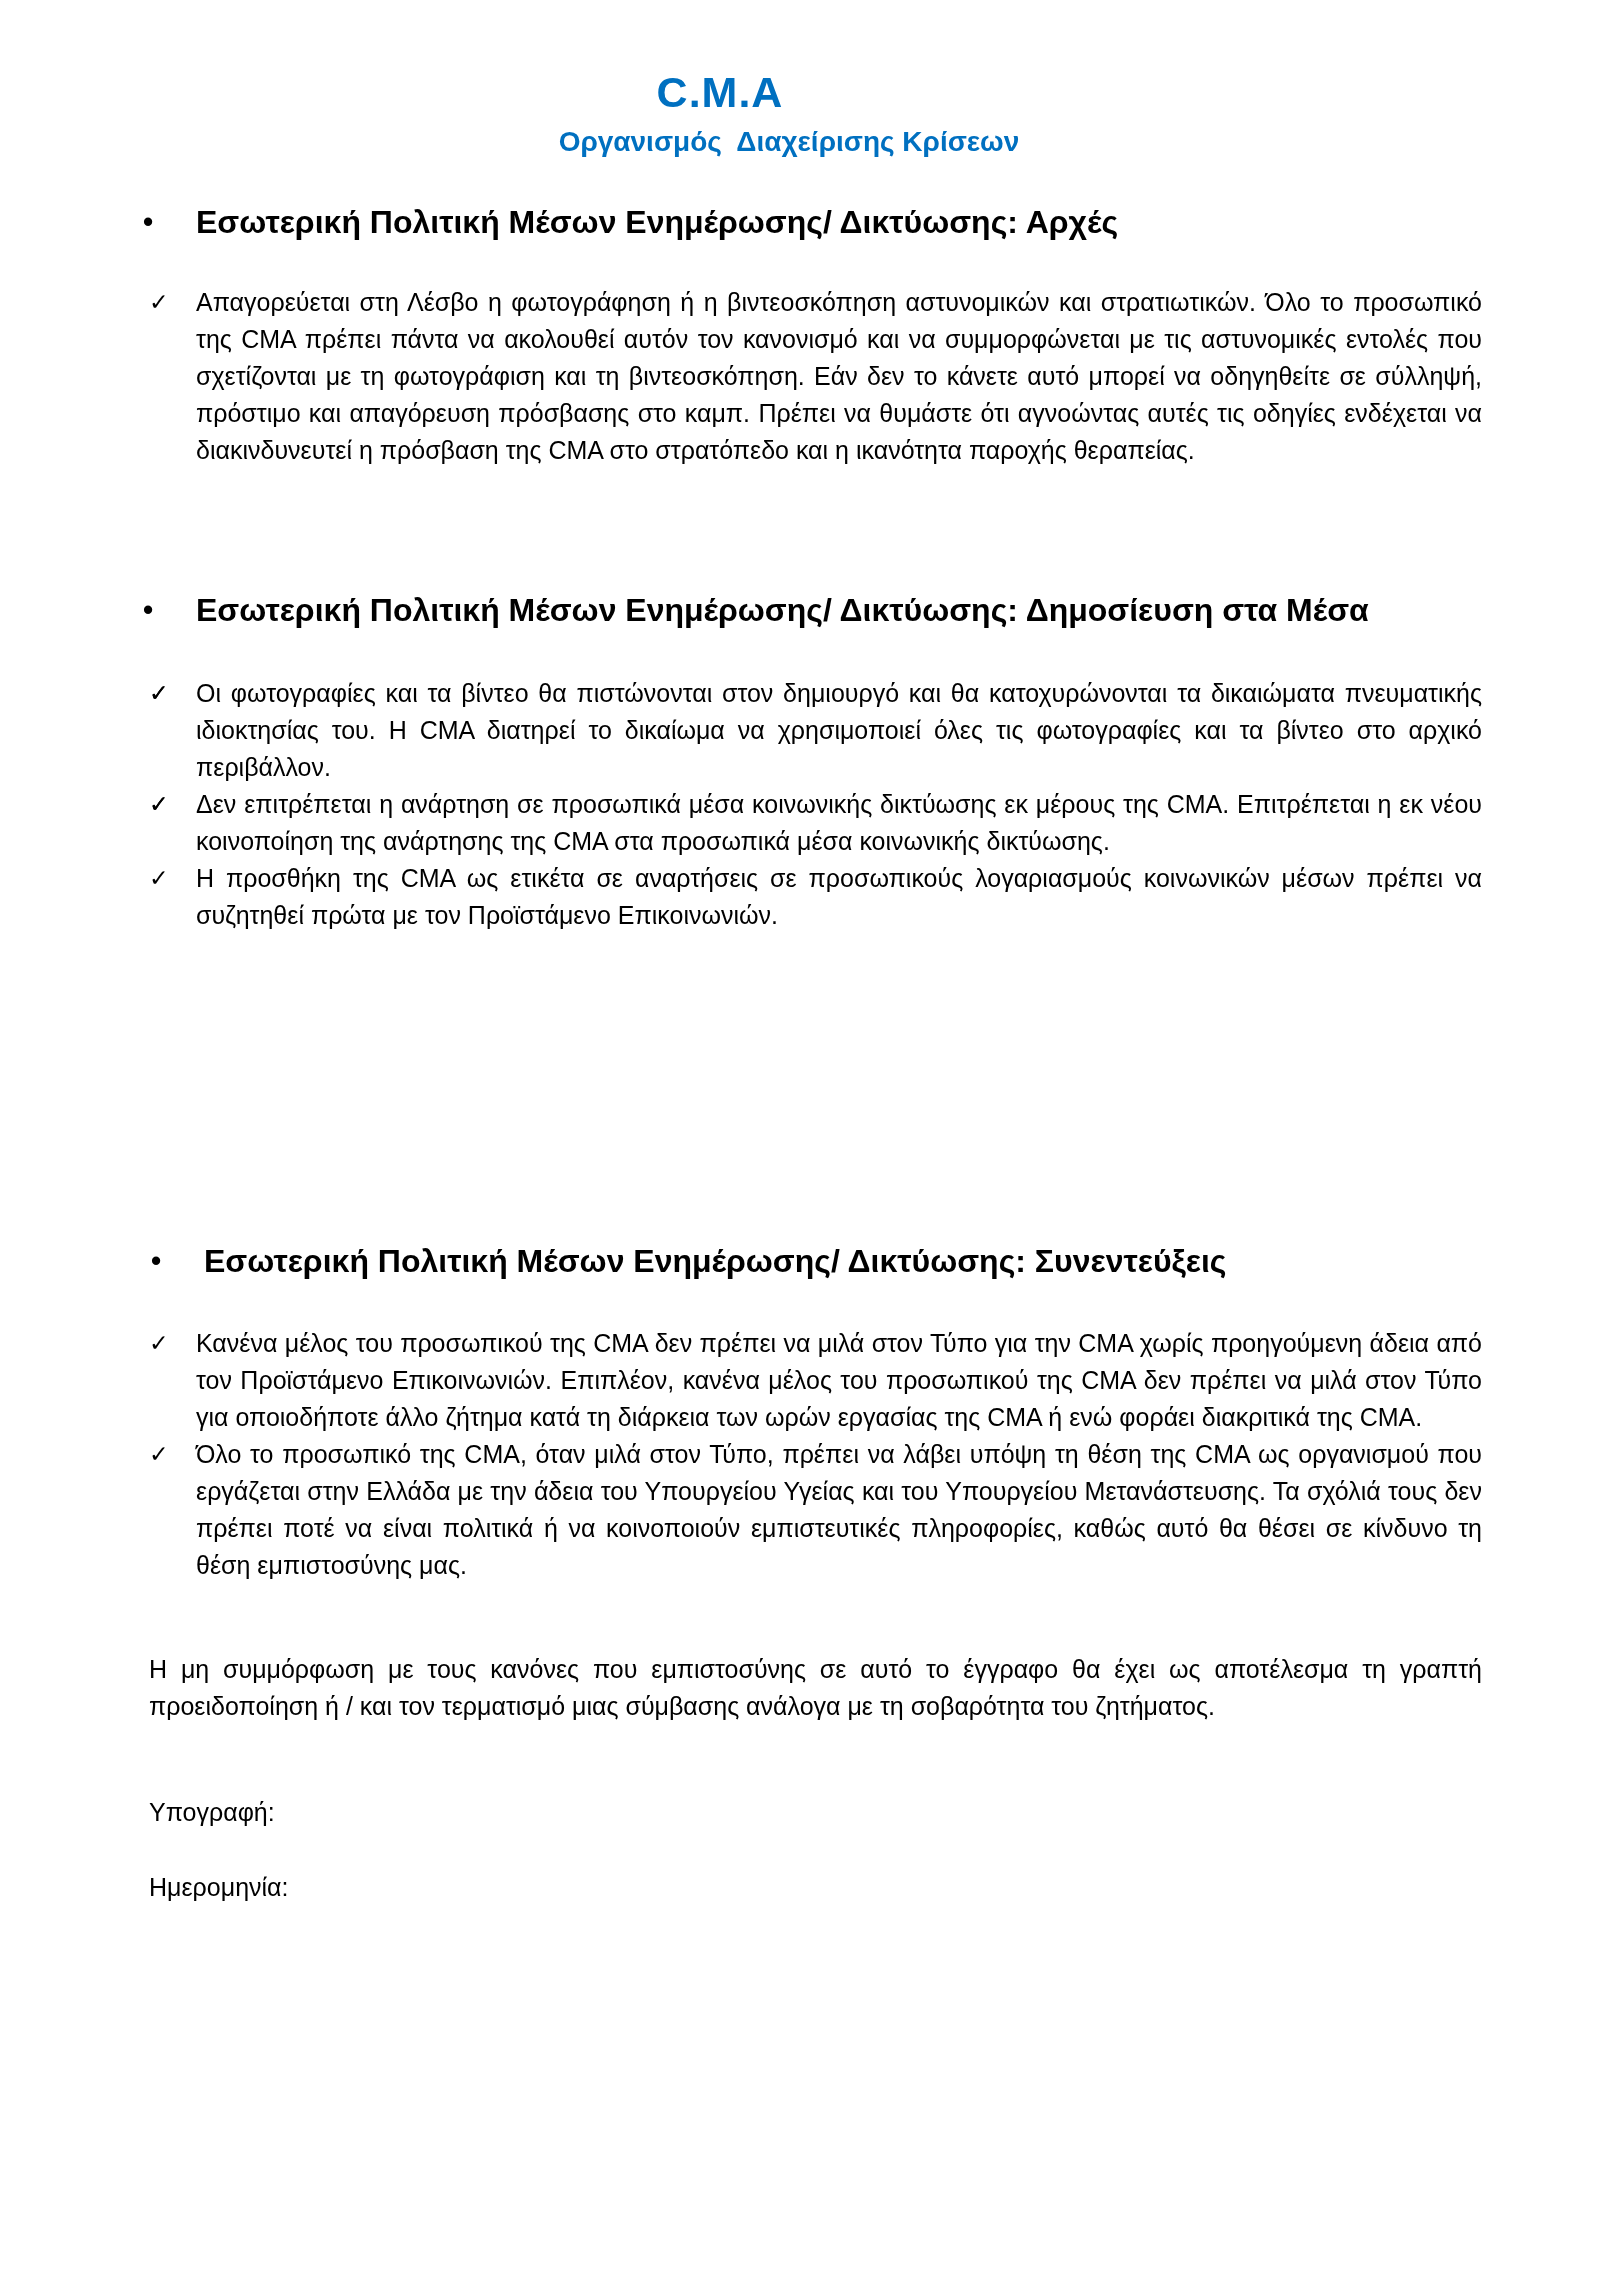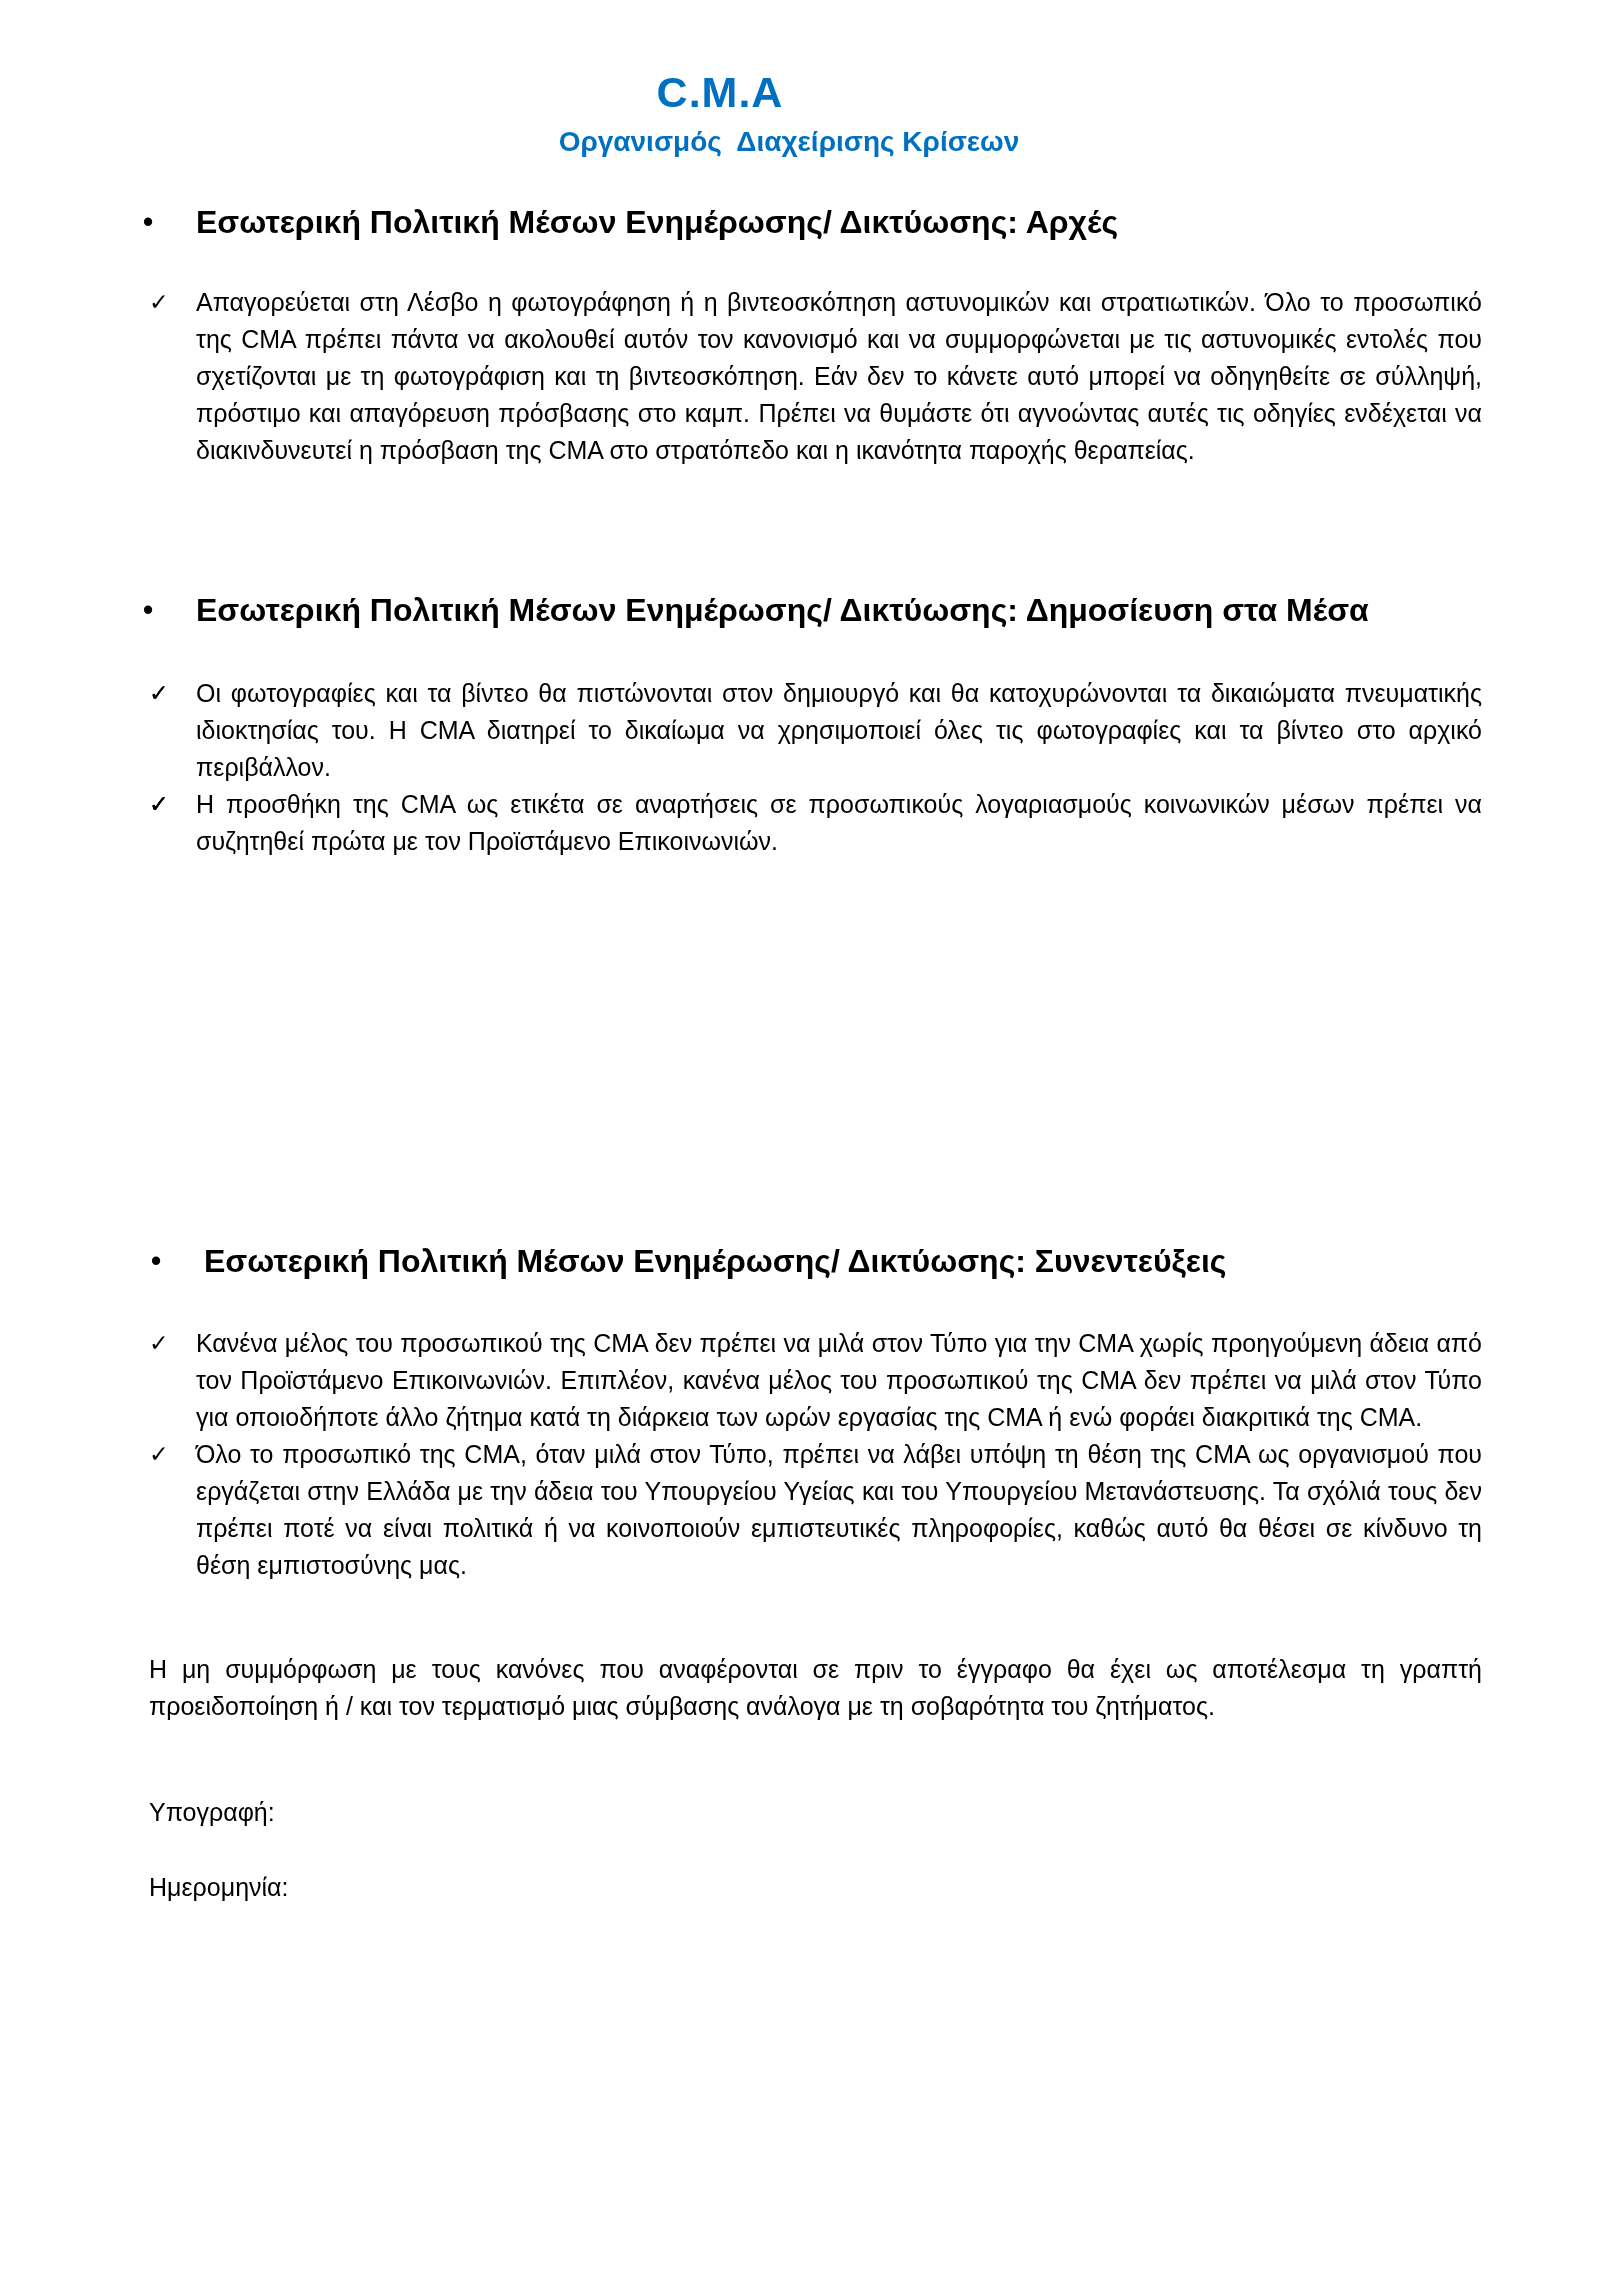--- a/index.html
+++ b/index.html
@@ -129,20 +129,21 @@
     </li>
     <li class="check-item">
       <span class="check">✓</span>
       <span>Οι φωτογραφίες και τα βίντεο θα πιστώνονται στον δημιουργό και θα κατοχυρώνονται τα δικαιώματα πνευματικής ιδιοκτησίας του. Η CMA διατηρεί το δικαίωμα να χρησιμοποιεί όλες τις φωτογραφίες και τα βίντεο στο αρχικό περιβάλλον.</span>
     </li>
     <li class="check-item">
       <span class="check">✓</span>
     </li>
     <li class="check-item">
       <span class="check">✓</span>
+      <span>Δεν επιτρέπεται η ανάρτηση σε προσωπικά μέσα κοινωνικής δικτύωσης εκ μέρους της CMA. Επιτρέπεται η εκ νέου κοινοποίηση της ανάρτησης της CMA στα προσωπικά μέσα κοινωνικής δικτύωσης.</span>
     </li>
     <li class="check-item">
       <span class="check">✓</span>
       <span>Η προσθήκη της CMA ως ετικέτα σε αναρτήσεις σε προσωπικούς λογαριασμούς κοινωνικών μέσων πρέπει να συζητηθεί πρώτα με τον Προϊστάμενο Επικοινωνιών.</span>
     </li>
   </ul>
 
   <div class="section-heading" style="top:1240px;margin-left:8px;">
     <span class="bullet">•</span><span>Εσωτερική Πολιτική Μέσων Ενημέρωσης/ Δικτύωσης: Συνεντεύξεις</span>
   </div>
@@ -150,19 +151,19 @@
     <li class="check-item">
       <span class="check">✓</span>
       <span>Κανένα μέλος του προσωπικού της CMA δεν πρέπει να μιλά στον Τύπο για την CMA χωρίς προηγούμενη άδεια από τον Προϊστάμενο Επικοινωνιών. Επιπλέον, κανένα μέλος του προσωπικού της CMA δεν πρέπει να μιλά στον Τύπο για οποιοδήποτε άλλο ζήτημα κατά τη διάρκεια των ωρών εργασίας της CMA ή ενώ φοράει διακριτικά της CMA.</span>
     </li>
     <li class="check-item">
       <span class="check">✓</span>
       <span>Όλο το προσωπικό της CMA, όταν μιλά στον Τύπο, πρέπει να λάβει υπόψη τη θέση της CMA ως οργανισμού που εργάζεται στην Ελλάδα με την άδεια του Υπουργείου Υγείας και του Υπουργείου Μετανάστευσης. Τα σχόλιά τους δεν πρέπει ποτέ να είναι πολιτικά ή να κοινοποιούν εμπιστευτικές πληροφορίες, καθώς αυτό θα θέσει σε κίνδυνο τη θέση εμπιστοσύνης μας.</span>
     </li>
   </ul>
 
-  <div class="para" style="top:1651px;">Η μη συμμόρφωση με τους κανόνες που αναφέρονται σε πριν το έγγραφο θα έχει ως αποτέλεσμα τη γραπτή προειδοποίηση ή / και τον τερματισμό μιας σύμβασης ανάλογα με τη σοβαρότητα του ζητήματος.</div>
+  <div class="para" style="top:1651px;">Η μη συμμόρφωση με τους κανόνες που εμπιστοσύνης σε αυτό το έγγραφο θα έχει ως αποτέλεσμα τη γραπτή προειδοποίηση ή / και τον τερματισμό μιας σύμβασης ανάλογα με τη σοβαρότητα του ζητήματος.</div>
 
   <div class="field-label" style="top:1794px;">Υπογραφή:</div>
   <div class="field-label" style="top:1869px;">Ημερομηνία:</div>
 
 </div>
 
 
 </body></html>

